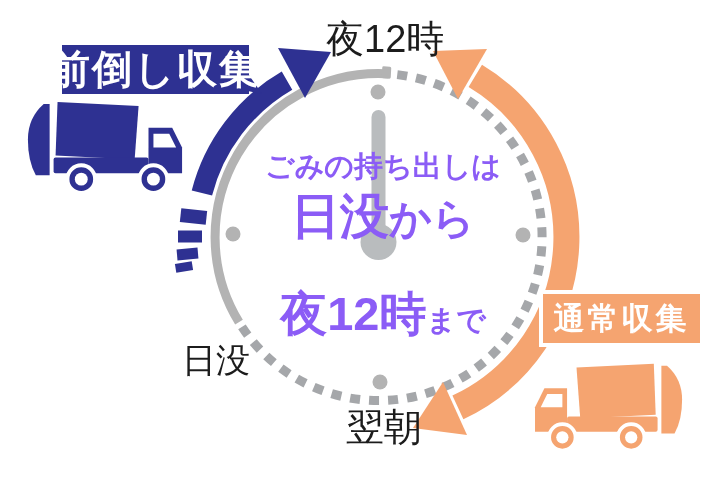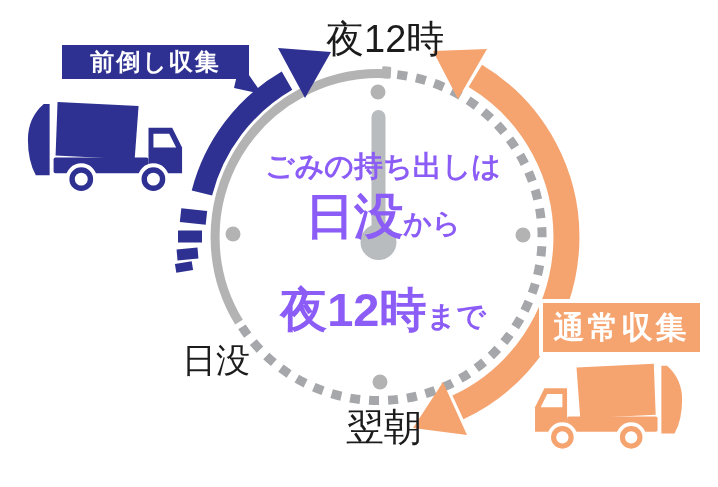--- a/index.html
+++ b/index.html
@@ -13,29 +13,29 @@
   .time-label{color:#1c1c1c;z-index:3;}
   #label-midnight{left:326px;top:14px;font-size:38px;}
   #label-sunset{left:182px;top:338px;font-size:34px;}
   #label-morning{left:346px;top:402px;font-size:38px;}
   
   #center-text{left:253px;top:150px;width:260px;z-index:3;text-align:center;font-weight:bold;color:#8b5cf6;}
   #center-line1{font-size:29px;letter-spacing:0px;line-height:32px;}
   .mixrow{display:flex;justify-content:center;align-items:baseline;}
   #center-line2{margin-top:8px;}
   #center-line2 .big{font-size:49px;line-height:52px;}
-  #center-line2 .small{font-size:28px;}
+  #center-line2 .small{font-size:42px;}
   #center-line3{margin-top:8px;}
   #center-line3 .big{font-size:47px;line-height:52px;}
   #center-line3 .small{font-size:29px;margin-top:46px;}
   
   .tag{display:flex;align-items:center;justify-content:center;z-index:4;
        color:#ffffff;font-weight:bold;}
-  #tag-early{left:62px;top:45px;width:187px;height:34px;background:#2e3192;font-size:24px;letter-spacing:2px;}
-  #tag-normal{left:539px;top:299px;width:157px;height:49px;background:#f5a470;font-size:31px;letter-spacing:3px;border:4px solid #ffffff;}
+  #tag-early{left:62px;top:45px;width:187px;height:49px;background:#2e3192;font-size:40px;letter-spacing:2px;}
+  #tag-normal{left:539px;top:290px;width:157px;height:49px;background:#f5a470;font-size:31px;letter-spacing:3px;border:4px solid #ffffff;}
   
   .truck{position:absolute;z-index:4;}
   #truck-early{left:20px;top:98px;color:#2e3192;}
   #truck-normal{left:528px;top:360px;color:#f5a470;transform:scaleX(-1);}
 </style>
 </head>
 <body>
 
 <div id="stage">
 

